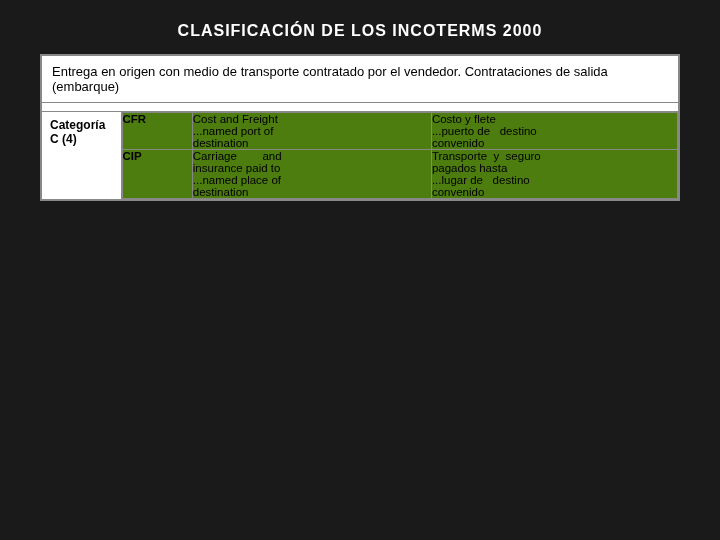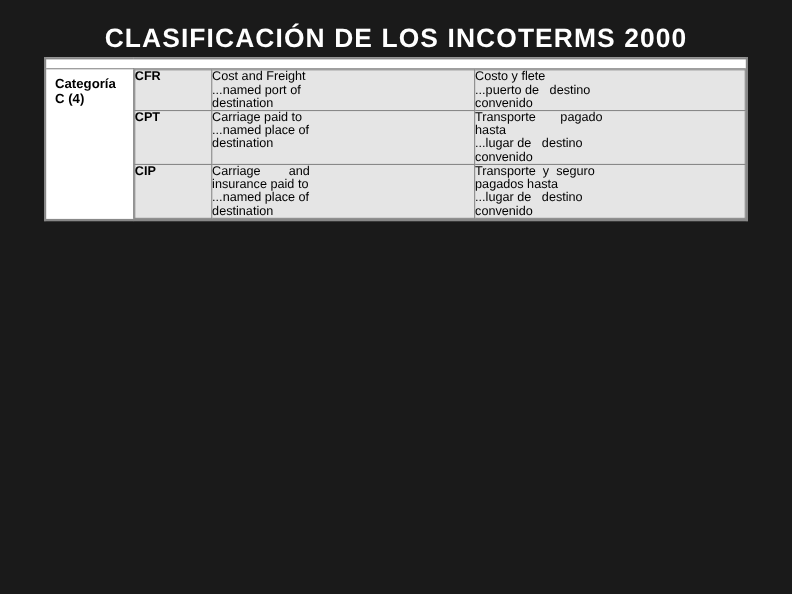--- a/index.html
+++ b/index.html
@@ -9,24 +9,24 @@
       height: 540px;
       display: flex;
       flex-direction: column;
       align-items: center;
       justify-content: flex-start;
       font-family: Arial, sans-serif;
       padding: 10px 40px;
     }
     .page-title {
       color: #ffffff;
-      font-size: 24px;
+      font-size: 16px;
       font-weight: bold;
       text-align: right;
-      margin: 12px 0 2px 0;
+      margin: 12px 0 14px 0;
       letter-spacing: 1px;
     }
     .outer-table {
       width: 100%;
       border-collapse: collapse;
       border: 2px solid #888;
       background: #ffffff;
     }
     .header-row td {
       background: #ffffff;
@@ -39,21 +39,21 @@
     .inner-table {
       width: 100%;
       border-collapse: collapse;
     }
     .inner-table td {
       border: 1px solid #888;
       padding: 6px 8px;
       font-size: 11.5px;
       color: #000;
       vertical-align: top;
-      background: #e5e5e5;
+      background: #4d7c0f;
     }
     .code-cell {
       font-weight: bold;
       font-size: 12px;
       width: 50px;
     }
     .en-cell {
       width: 170px;
       margin-left: 28px;
     }
@@ -77,20 +77,23 @@
     }
   </style>
 </head>
 <body>
 
 <div class="page-title">CLASIFICACIÓN DE LOS INCOTERMS 2000</div>
 
 <table class="outer-table">
   <tbody>
 
+    <tr class="header-row">
+      <td colspan="4" class="header-cell">Entrega en origen con medio de transporte contratado por el vendedor.  Contrataciones de salida (embarque)</td>
+    </tr>
 
     <tr>
       <td colspan="4" style="padding: 4px; border: 1px solid #888; background:#fff;"></td>
     </tr>
 
     <tr class="wrapper-row">
       <td style="vertical-align:top; font-weight:bold; font-size:12px; padding:6px 8px; width:80px; border:1px solid #888; background:#fff; white-space:pre;">Categoría
 C (4)</td>
       <td colspan="3" style="padding:0; border:1px solid #888;">
         <table class="inner-table">
@@ -100,29 +103,20 @@
               <td class="code-cell bold-text">CFR</td>
               <td class="en-cell">
                 <span>Cost and Freight<br>...named port of<br>destination</span>
               </td>
               <td class="es-cell">
                 <span>Costo y flete<br>...puerto de &nbsp;&nbsp;destino<br>convenido</span>
               </td>
             </tr>
 
 
-            <tr>
-              <td class="code-cell bold-text">CPT</td>
-              <td class="en-cell">
-                <span>Carriage paid to<br>...named place of<br>destination</span>
-              </td>
-              <td class="es-cell">
-                <span>Transporte &nbsp;&nbsp;&nbsp;&nbsp;&nbsp;&nbsp;pagado<br>hasta<br>...lugar de &nbsp;&nbsp;destino<br>convenido</span>
-              </td>
-            </tr>
 
             <tr>
               <td class="code-cell bold-text">CIP</td>
               <td class="en-cell">
                 <span>Carriage &nbsp;&nbsp;&nbsp;&nbsp;&nbsp;&nbsp;&nbsp;and<br>insurance paid to<br>...named place of<br>destination</span>
               </td>
               <td class="es-cell">
                 <span>Transporte &nbsp;y &nbsp;seguro<br>pagados hasta<br>...lugar de &nbsp;&nbsp;destino<br>convenido</span>
               </td>
             </tr>

